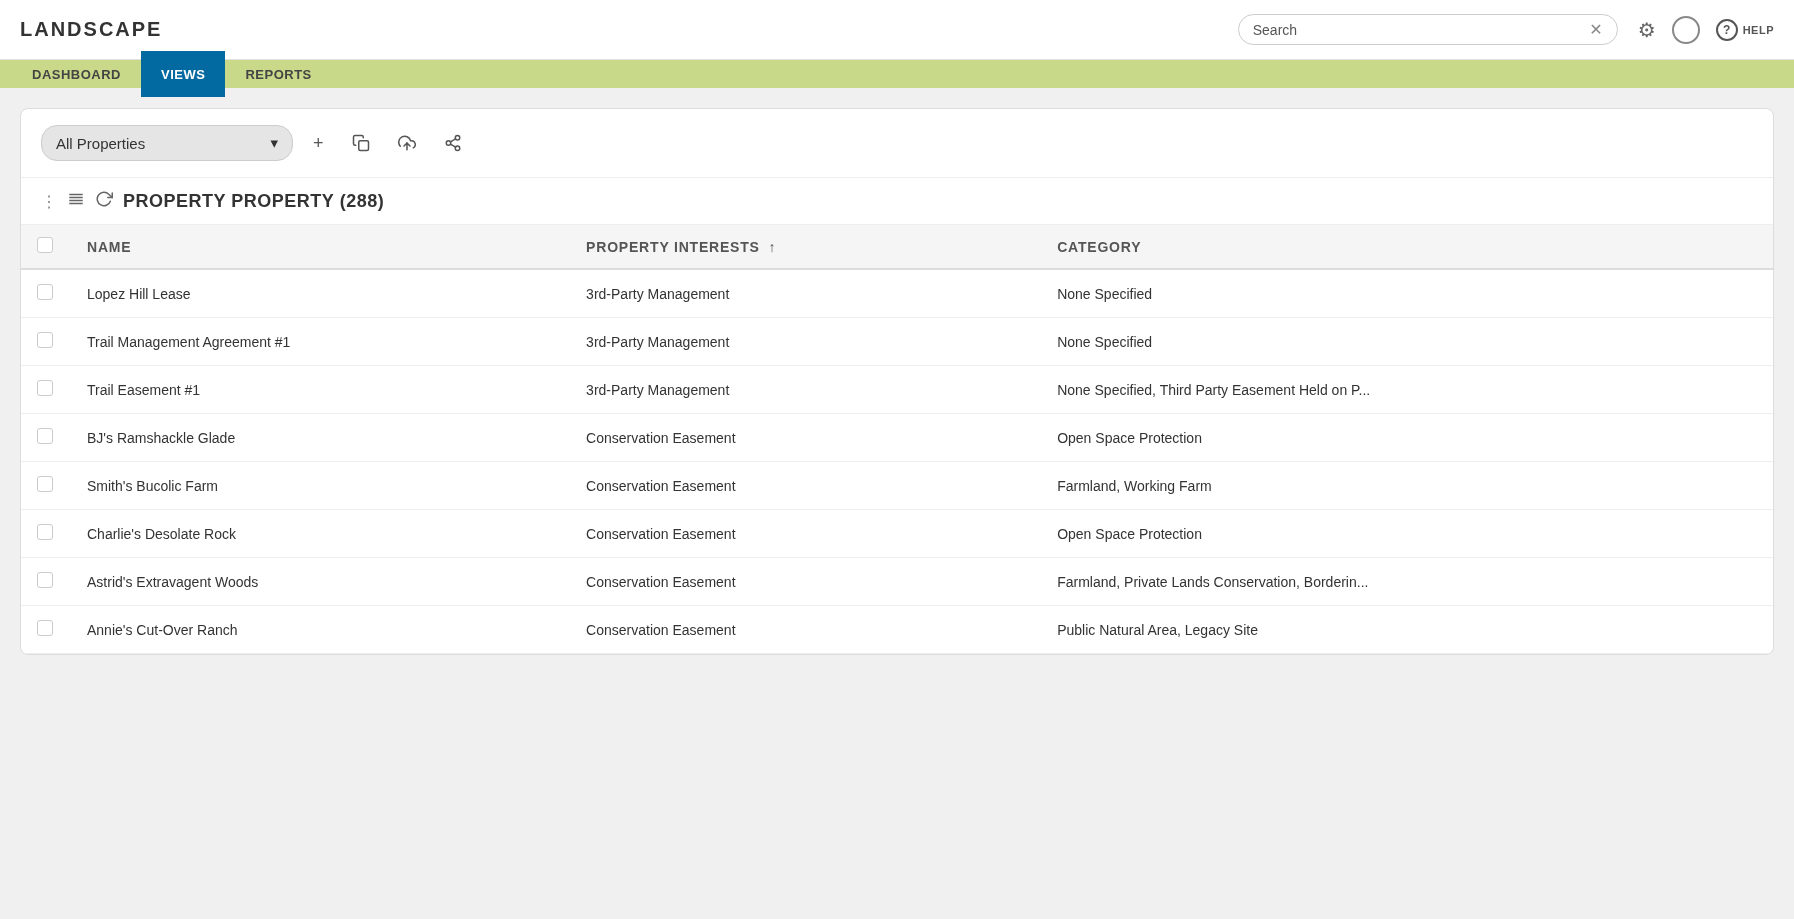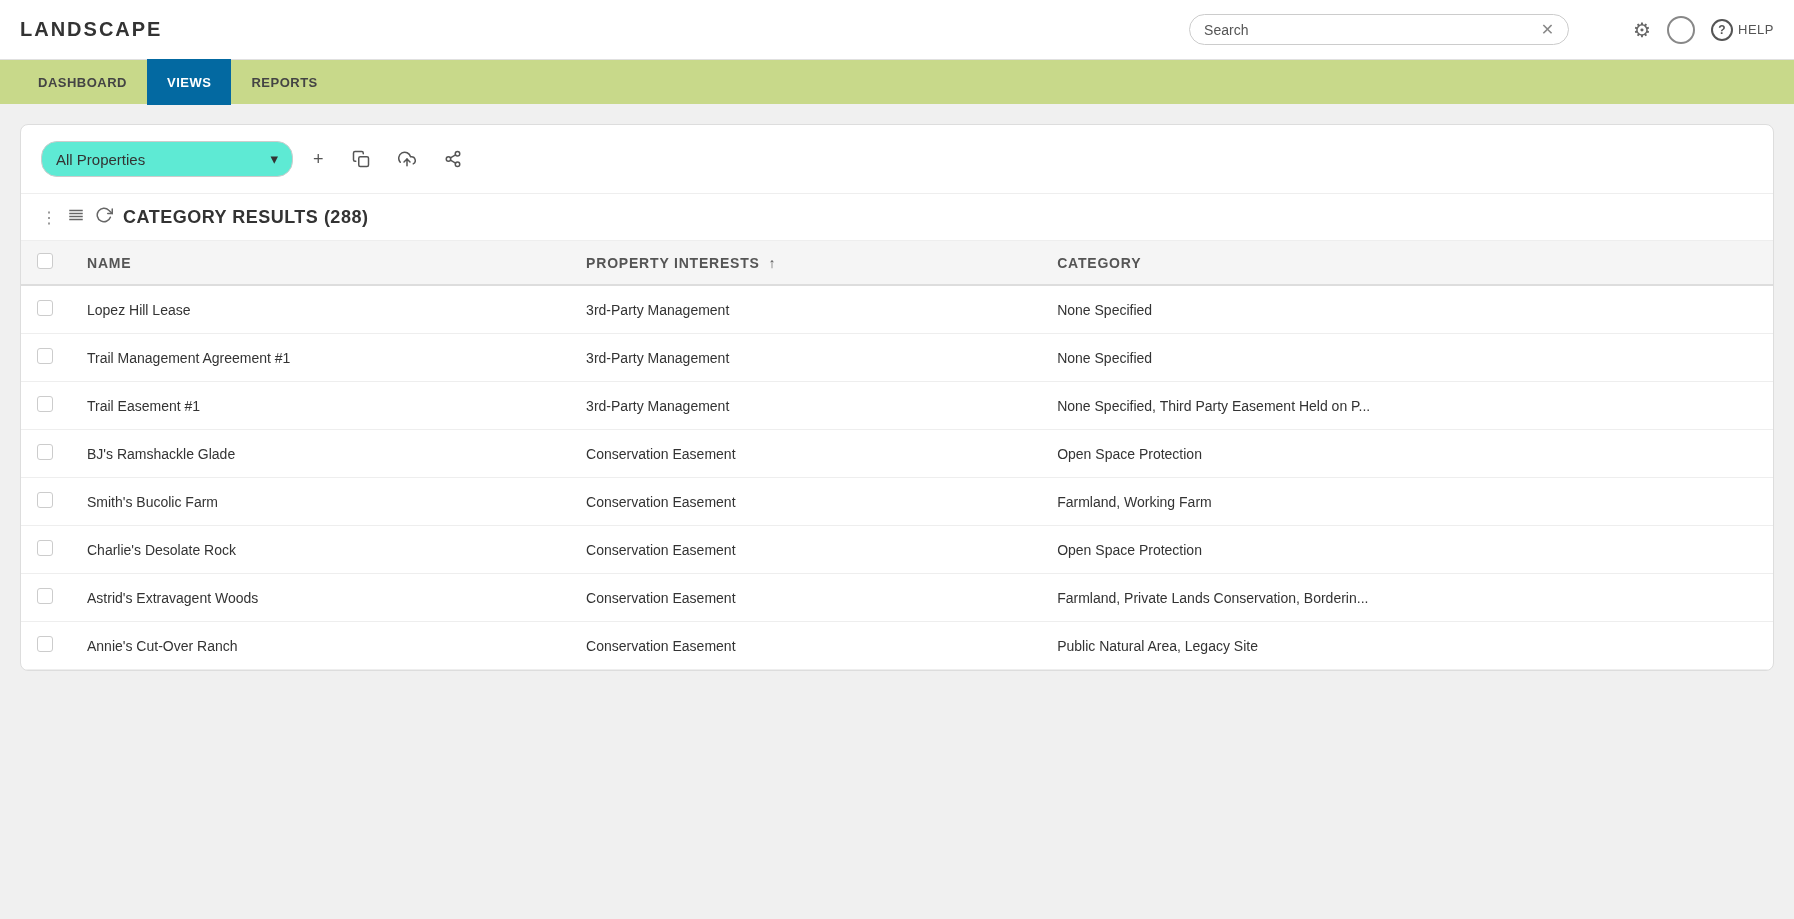--- a/index.html
+++ b/index.html
@@ -6,21 +6,20 @@
     body { font-family: -apple-system, BlinkMacSystemFont, 'Segoe UI', Arial, sans-serif; background: #f0f0f0; color: #333; font-size: 14px; }
 
     
     .header {
       background: #fff;
       display: flex;
       align-items: center;
       padding: 0 20px;
       height: 60px;
       border-bottom: 1px solid #e0e0e0;
-      gap: 44px;
     }
     .logo {
       font-size: 20px;
       font-weight: 700;
       letter-spacing: 2px;
       color: #333;
       margin-right: auto;
     }
     .search-bar {
       display: flex;
@@ -63,22 +62,22 @@
       color: #555;
       cursor: pointer;
       font-size: 14px;
     }
 
     
     .nav-bar {
       background: #c8d98a;
       display: flex;
       align-items: center;
-      height: 44px;
-      padding: 0 18px;
+      height: 28px;
+      padding: 0 12px;
     }
     .nav-item {
       padding: 0 20px;
       height: 46px;
       display: flex;
       align-items: center;
       font-weight: 600;
       font-size: 13px;
       letter-spacing: 0.5px;
       cursor: pointer;
@@ -109,21 +108,21 @@
       gap: 12px;
     }
     .view-dropdown {
       display: flex;
       align-items: center;
       border: 1px solid #ccc;
       border-radius: 16px;
       padding: 8px 14px;
       width: 252px;
       cursor: pointer;
-      background: #5eead4;
+      background: #e5e5e5;
       justify-content: space-between;
     }
     .view-dropdown span {
       font-size: 15px;
       color: #333;
     }
     .toolbar-btn {
       background: none;
       border: none;
       cursor: pointer;
@@ -228,21 +227,21 @@
   <div class="search-bar">
     <input type="text" value="Search" placeholder="Search" style="">
     <span class="clear-icon">✕</span>
   </div>
 
   <div class="header-icons">
     <span class="header-icon">⚙</span>
     <span class="header-icon" style="font-size:22px; border:2px solid #888; border-radius:50%; width:28px; height:28px; display:flex; align-items:center; justify-content:center; font-size:14px;"></span>
     <div class="help-btn">
       <span style="border:2px solid #555; border-radius:50%; width:22px; height:22px; display:flex; align-items:center; justify-content:center; font-size:12px; font-weight:700;">?</span>
-      <span style="font-weight:400; font-size:13px; letter-spacing:0.5px;text-align:right;">HELP</span>
+      <span style="font-weight:700; font-size:11px; letter-spacing:0.5px;text-align:right;">HELP</span>
     </div>
   </div>
 </div>
 
 <div class="nav-bar">
   <div class="nav-item">DASHBOARD</div>
   <div class="nav-item active" style="background:#0369a1; color:#fff;">VIEWS</div>
   <div class="nav-item">REPORTS</div>
 </div>
 
@@ -289,21 +288,21 @@
           <line x1="3" y1="18" x2="21" y2="18"></line>
         </svg>
       </span>
       <span class="section-icon">
         <svg width="18" height="18" viewBox="0 0 24 24" fill="none" stroke="#666" stroke-width="2" stroke-linecap="round">
           <polyline points="23 4 23 10 17 10"></polyline>
           <path d="M20.49 15a9 9 0 1 1-2.12-9.36L23 10"></path>
         </svg>
       </span>
       <span class="section-title">
-        <span>CATEGORY RESULTS</span>&nbsp;<span>(288)</span>
+        <span>PROPERTY PROPERTY</span>&nbsp;<span>(288)</span>
       </span>
     </div>
 
     <div class="table-wrap">
       <table>
         <thead>
           <tr>
             <th class="checkbox-cell">
               <span class="cb"></span>
             </th>

